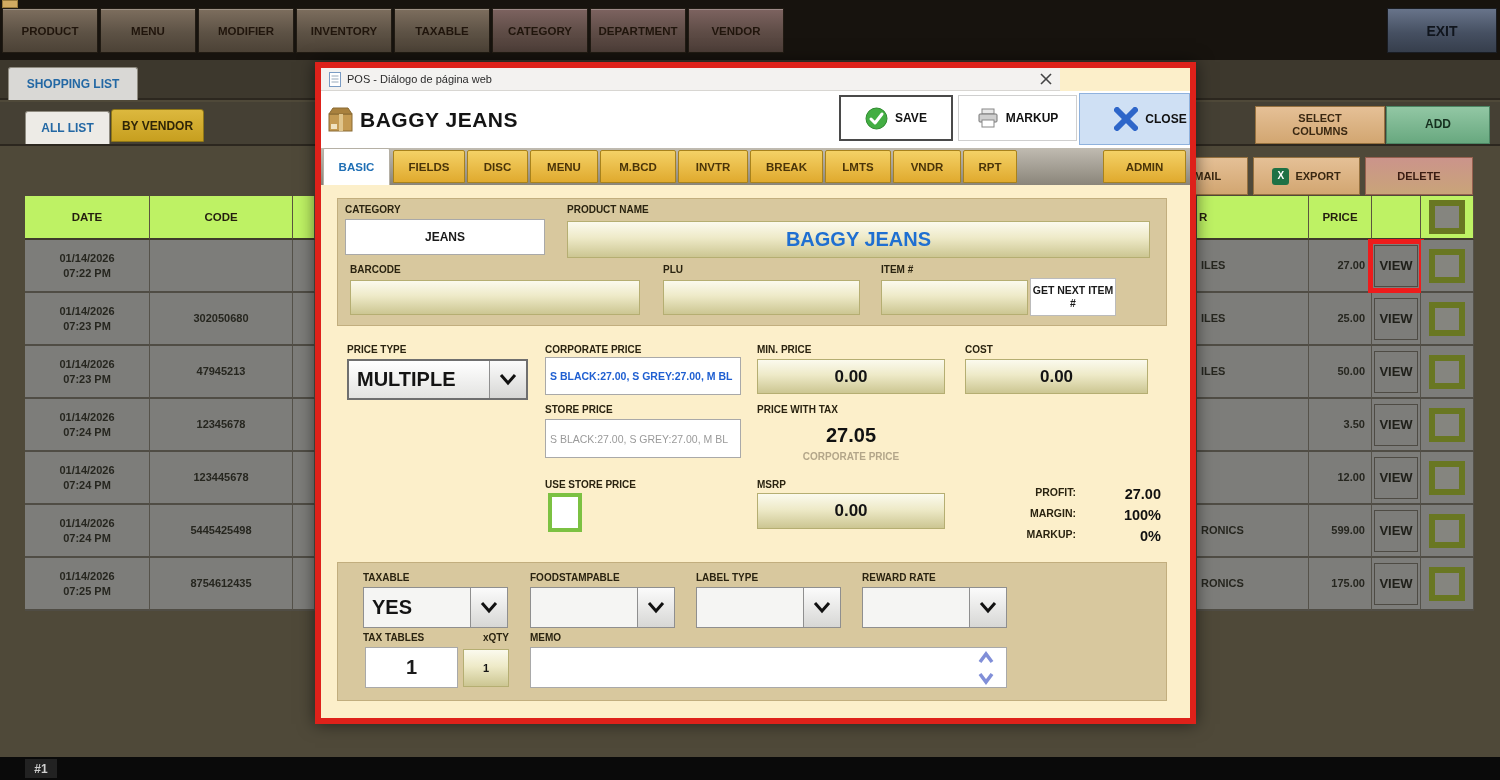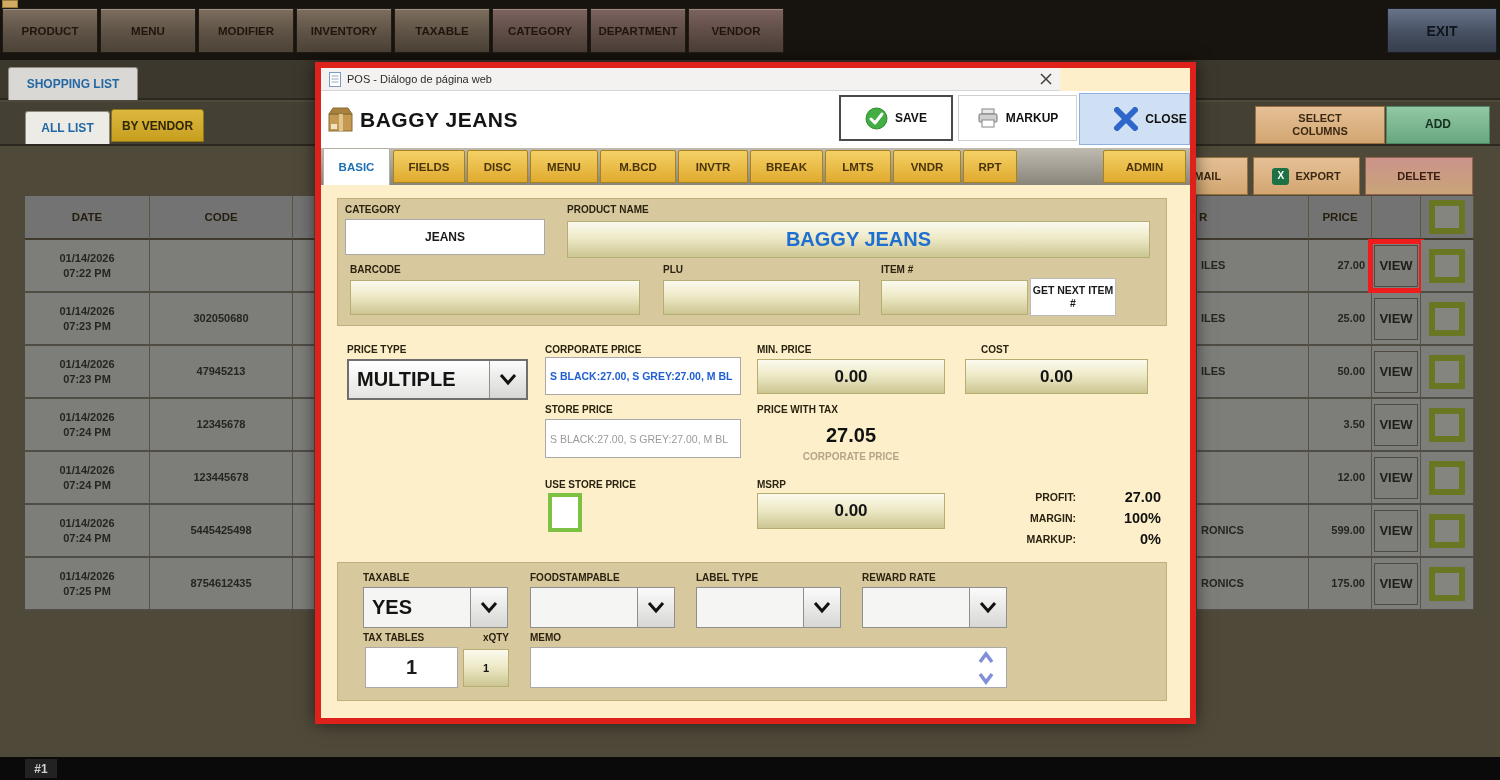--- a/index.html
+++ b/index.html
@@ -34,21 +34,21 @@
     font-weight:bold; font-size:11px; color:#3a2812; line-height:1.15;
     background:linear-gradient(180deg,#e5c096 0%,#d2a671 100%); border:1px solid #96713f; cursor:pointer; }
   .addbtn { background:linear-gradient(180deg,#92c7a4 0%,#68a87f 100%); border:1px solid #4c8664; color:#16301f; font-size:12px; }
   .delbtn { background:linear-gradient(180deg,#cb948b 0%,#c9a479 100%); border:1px solid #96604f; color:#3a1c12; }
   .xlsicon { width:17px; height:17px; background:#1e7145; border-radius:3px; color:#fff; font-weight:bold; font-size:10px;
     display:flex; align-items:center; justify-content:center; }
 
   
   .grid { position:absolute; display:flex; flex-direction:column; }
   .grow { display:flex; }
-  .hcell { background:#737373; color:#241e0f; font-weight:bold; font-size:11.5px; display:flex; align-items:center; justify-content:center;
+  .hcell { background:#bef264; color:#241e0f; font-weight:bold; font-size:11.5px; display:flex; align-items:center; justify-content:center;
     border-right:1px solid #5b553f; border-bottom:2px solid #3f3a2c; }
   .cell { background:#7d7d7a; color:#26261f; font-weight:bold; font-size:11px; display:flex; align-items:center; justify-content:center;
     border-right:1px solid #55524a; border-bottom:2px solid #504d45; text-align:center; line-height:1.35; }
   .cell.left { justify-content:flex-start; padding-left:4px; }
   .cell.right { justify-content:flex-end; padding-right:6px; }
   .viewbtn { width:44px; height:42px; background:#7d7d7a; border:1px solid #4e4b44; color:#20201a; font-weight:bold; font-size:13px;
     display:flex; align-items:center; justify-content:center; cursor:pointer; }
   .viewbtn.hl { outline:5px solid #ee1c1c; outline-offset:1px; }
   .gcb { width:36px; height:34px; background:#85857f; border:6px solid #697722; cursor:pointer; }
 
@@ -73,21 +73,21 @@
   .panel { position:absolute; background:#d8c89e; border:1px solid #c2ae7e; }
   .flabel { position:absolute; font-weight:bold; font-size:10px; color:#2a2310; white-space:nowrap; }
   .winput { position:absolute; background:#fff; border:1px solid #a9a9a9; display:flex; align-items:center; justify-content:center;
     font-weight:bold; color:#1a1a1a; }
   .olive { position:absolute; background:linear-gradient(180deg,#fbfaee 0%,#eeeac8 45%,#ccc692 100%); border:1px solid #b5ae72;
     display:flex; align-items:center; justify-content:center; font-weight:bold; color:#141414; }
   .dd { position:absolute; background:#f5f5f3; border:1px solid #8f8f8f; display:flex; align-items:center; cursor:pointer; }
   .dd .val { flex:1; padding-left:8px; font-weight:bold; color:#141414; overflow:hidden; white-space:nowrap; }
   .chevbox { width:37px; align-self:stretch; border-left:1px solid #8f8f8f; background:linear-gradient(180deg,#fbfbfb,#d7d7d5);
     display:flex; align-items:center; justify-content:center; }
-  .stat-row { display:flex; align-items:center; height:21px; }
+  .stat-row { display:flex; height:21px; }
   .stat-lab { flex:1; text-align:right; font-weight:bold; font-size:10.5px; color:#2a2310; }
   .stat-val { width:85px; text-align:right; font-weight:bold; font-size:14.5px; color:#111; }
 
   
   #statusbar { position:absolute; left:0; top:757px; width:1500px; height:23px; background:#0a0a0a; display:flex; align-items:center; }
   #term-chip { position:absolute; left:25px; top:2px; width:32px; height:19px; background:#222; color:#cfcfcf; font-weight:bold; font-size:12px;
     display:flex; align-items:center; justify-content:center; }
 </style>
 </head>
 <body>
@@ -357,21 +357,21 @@
           </svg>
       </span>
     </div>
 
     <div class="flabel" style="left:224px;top:276px">CORPORATE PRICE</div>
     <div class="winput" style="left:224px;top:289px;width:196px;height:38px;font-size:10.5px;color:#1f5fd1;justify-content:flex-start;padding-left:4px;white-space:nowrap;overflow:hidden">S BLACK:27.00, S GREY:27.00, M BL</div>
 
     <div class="flabel" style="left:436px;top:276px">MIN. PRICE</div>
     <div class="olive" style="left:436px;top:291px;width:188px;height:35px;font-size:17px">0.00</div>
 
-    <div class="flabel" style="left:660px;top:276px">COST</div>
+    <div class="flabel" style="left:644px;top:276px">COST</div>
     <div class="olive" style="left:644px;top:291px;width:183px;height:35px;font-size:17px">0.00</div>
 
     <div class="flabel" style="left:224px;top:336px">STORE PRICE</div>
     <div class="winput" style="left:224px;top:351px;width:196px;height:39px;font-size:10.5px;color:#9a9a9a;justify-content:flex-start;padding-left:4px;white-space:nowrap;overflow:hidden;font-weight:normal">S BLACK:27.00, S GREY:27.00, M BL</div>
 
     <div class="flabel" style="left:436px;top:336px">PRICE WITH TAX</div>
     <div class="abs" style="left:436px;top:356px;width:188px;text-align:center;font-weight:bold;font-size:20px;color:#111">27.05</div>
     <div class="abs" style="left:436px;top:383px;width:188px;text-align:center;font-weight:bold;font-size:10px;color:#b3a68a">CORPORATE PRICE</div>
 
     <div class="flabel" style="left:224px;top:411px">USE STORE PRICE</div>

